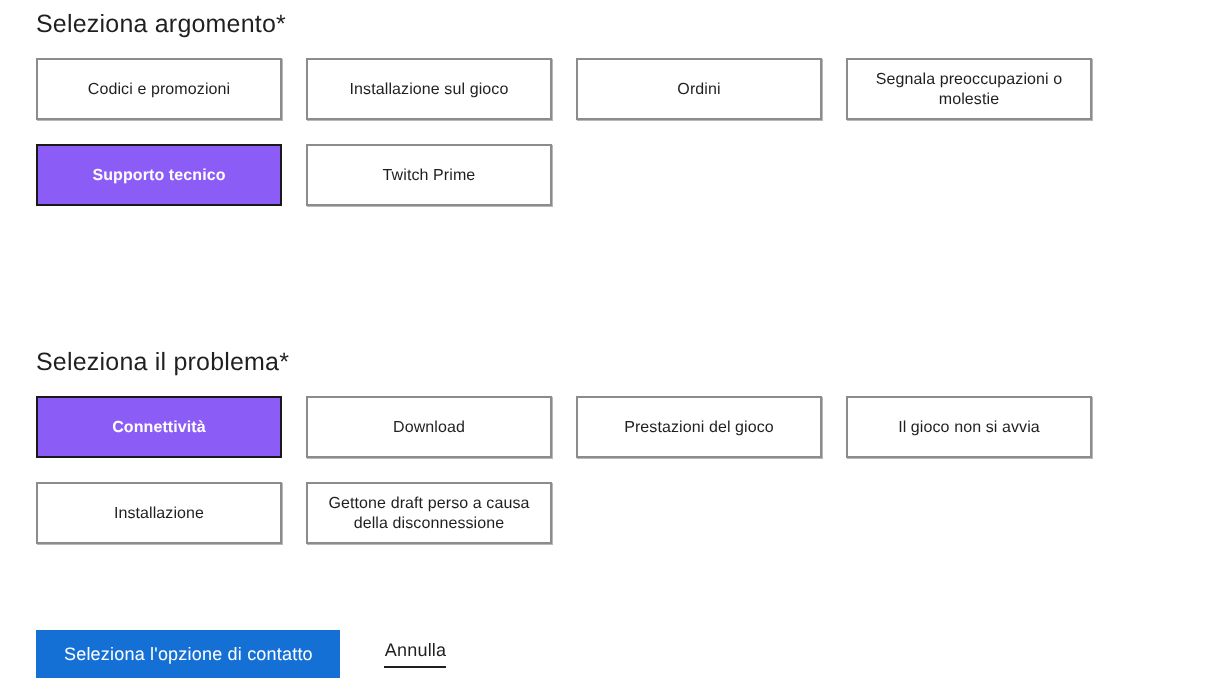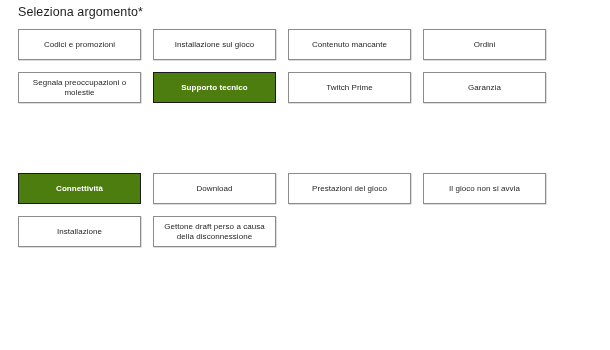--- a/index.html
+++ b/index.html
@@ -60,21 +60,21 @@
     align-items: center;
     justify-content: center;
     text-align: center;
     padding: 2px 5px;
     cursor: pointer;
     box-shadow: 0.5px 0.5px 0 rgba(0,0,0,0.28);
     user-select: none;
   }
 
   .option-btn.selected {
-    background: #4d7c0f;
+    background: #8b5cf6;
     border-color: #191919;
     color: #ffffff;
     font-weight: 700;
     box-shadow: none;
   }
 
   .option-btn .label {
     display: block;
     white-space: normal;
   }
@@ -127,41 +127,36 @@
   <div class="section" id="topic-section">
     <h2 class="section-title">Seleziona argomento*</h2>
     <div class="option-grid" id="topic-grid">
         <button class="option-btn">
           <span class="label">Codici e promozioni</span>
         </button>
         <button class="option-btn">
           <span class="label">Installazione sul gioco</span>
         </button>
         <button class="option-btn">
-          <span class="label">Contenuto mancante</span>
-        </button>
-        <button class="option-btn">
           <span class="label">Ordini</span>
         </button>
         <button class="option-btn">
           <span class="label">Segnala preoccupazioni o molestie</span>
         </button>
         <button class="option-btn selected" aria-pressed="true">
           <span class="label">Supporto tecnico</span>
         </button>
         <button class="option-btn">
           <span class="label">Twitch Prime</span>
         </button>
-        <button class="option-btn">
-          <span class="label">Garanzia</span>
-        </button>
       </div>
   </div>
 
   <div class="section" id="problem-section">
+    <h2 class="section-title">Seleziona il problema*</h2>
     <div class="option-grid" id="problem-grid">
         <button class="option-btn selected" aria-pressed="true">
           <span class="label">Connettività</span>
         </button>
         <button class="option-btn">
           <span class="label">Download</span>
         </button>
         <button class="option-btn">
           <span class="label">Prestazioni del gioco</span>
         </button>
@@ -170,14 +165,18 @@
         </button>
         <button class="option-btn">
           <span class="label">Installazione</span>
         </button>
         <button class="option-btn">
           <span class="label">Gettone draft perso a causa della disconnessione</span>
         </button>
       </div>
   </div>
 
+  <div class="actions">
+    <button class="primary-btn">Seleziona l'opzione di contatto</button>
+    <a class="cancel-link">Annulla</a>
+  </div>
 
 </div>
 
 </body></html>

